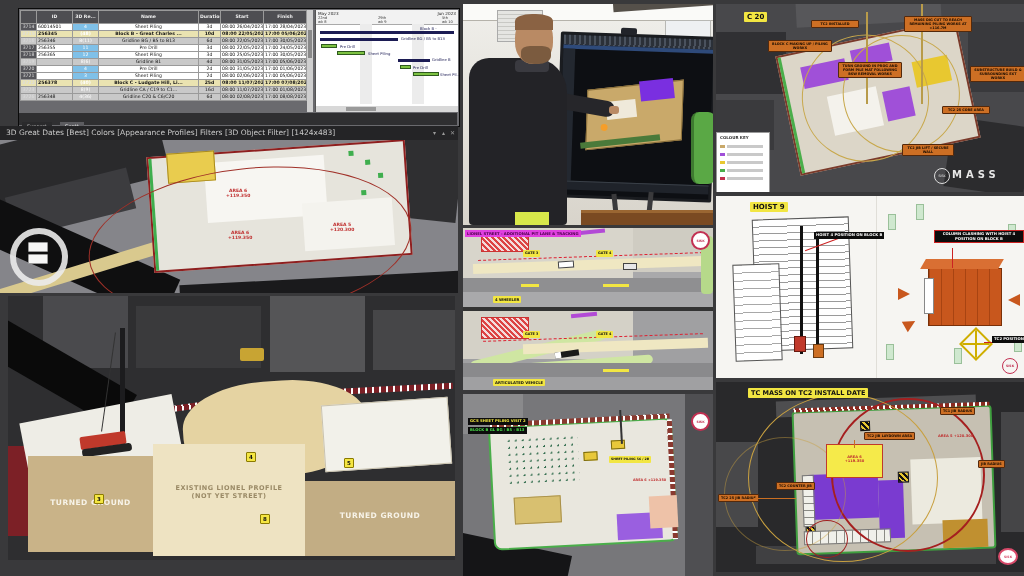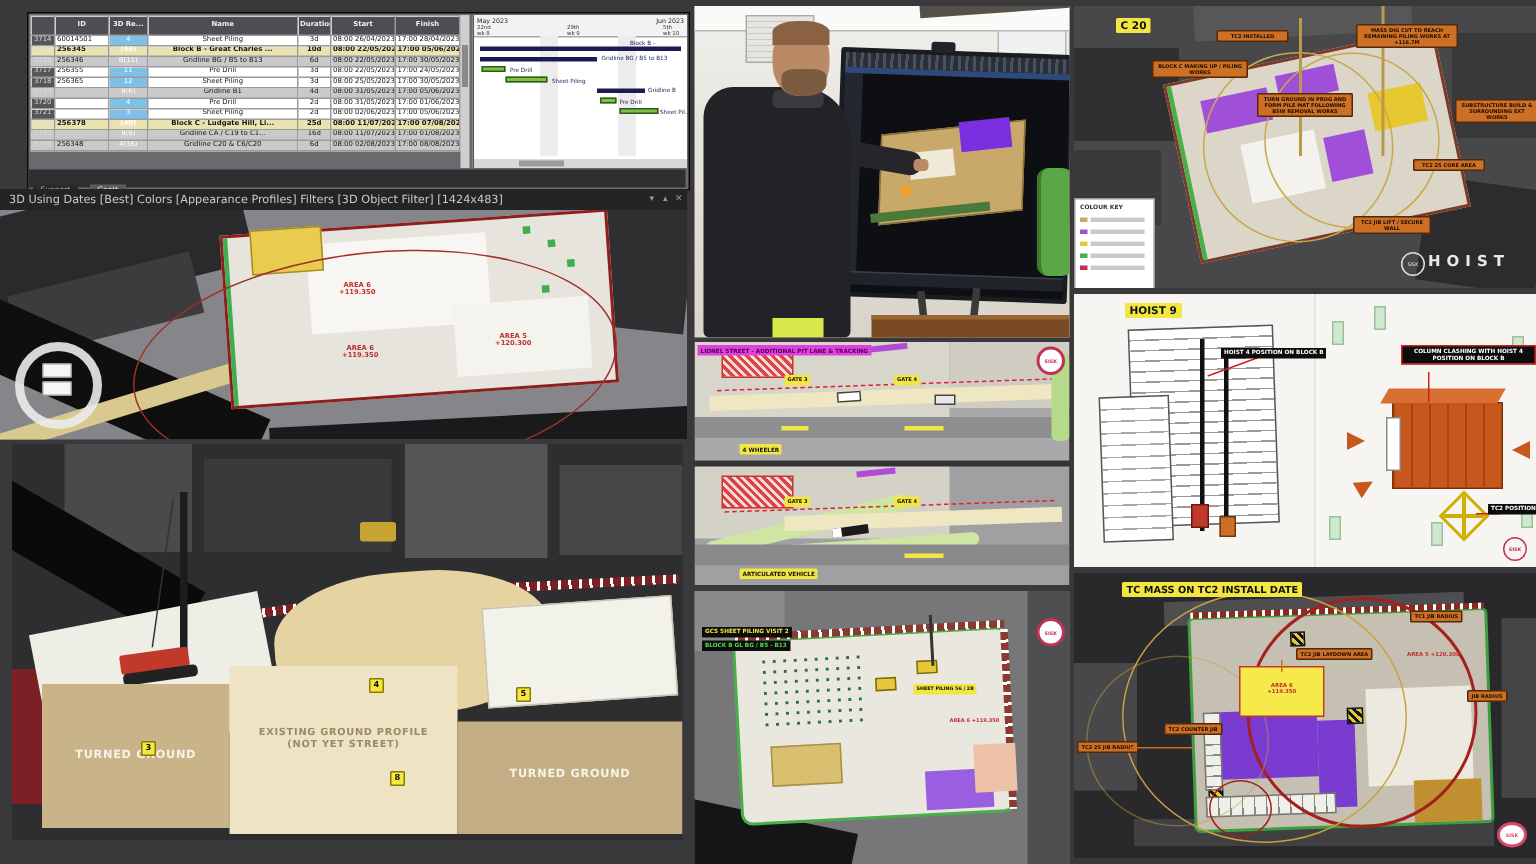--- a/index.html
+++ b/index.html
@@ -205,21 +205,21 @@
         <div class="p" style="left:30px;top:1px;width:30px;height:4px;background:#9a9a9a;"></div>
       </div>
     </div>
     <div class="p" style="left:0;top:104px;width:438px;height:12px;background:#2f2f31;">
       <span class="tab">Support</span>
       <span class="tab on">Gantt</span>
     </div>
   </div>
 
   <div class="panel capbar" style="left:0;top:126px;width:458px;height:14px;">
-    <span class="p" style="left:6px;top:0;">3D Using Dates [Best] Colors [Appearance Profiles] Filters [3D Object Filter]  [1424x483]</span>
+    <span class="p" style="left:6px;top:0;">3D Great Dates [Best] Colors [Appearance Profiles] Filters [3D Object Filter]  [1424x483]</span>
     <span class="p capico" style="right:22px;top:0;">▾</span>
     <span class="p capico" style="right:13px;top:0;">▴</span>
     <span class="p capico" style="right:3px;top:0;">✕</span>
   </div>
 
   <div class="panel" style="left:0;top:140px;width:458px;height:153px;background:#85858a;">
     <div class="p" style="left:-25px;top:-12px;width:190px;height:70px;background:#2a2a2c;transform:rotate(-14deg);"></div>
     <div class="p" style="left:8px;top:42px;width:125px;height:42px;background:#3c3c3f;transform:rotate(-14deg);"></div>
     <div class="p" style="left:398px;top:-5px;width:62px;height:85px;background:#2f2f31;transform:rotate(6deg);"></div>
     <div class="p" style="left:-30px;top:95px;width:210px;height:46px;background:#0f0f10;transform:rotate(24deg);"></div>
@@ -270,21 +270,21 @@
     <div class="p" style="left:72px;top:138px;width:46px;height:13px;background:#c0392b;transform:rotate(-8deg);border-radius:2px;"></div>
     <div class="p" style="left:74px;top:150px;width:50px;height:8px;background:#222;transform:rotate(-8deg);border-radius:3px;"></div>
     <div class="p" style="left:232px;top:52px;width:24px;height:13px;background:#c8a433;border-radius:2px;"></div>
     <div class="p" style="left:175px;top:85px;width:185px;height:95px;background:#e5d3a2;border-radius:45%;transform:rotate(-4deg);"></div>
     <div class="p" style="left:315px;top:105px;width:125px;height:65px;background:#f2f1ea;transform:rotate(-4deg);border:1px solid #c9c2ae;"></div>
     <div class="p" style="left:20px;top:160px;width:125px;height:96px;background:#c9b388;">
       <div class="gndlab" style="left:0;right:0;top:42px;color:#f7f3e8;font-size:7.5px;">TURNED GROUND</div>
     </div>
     <div class="p" style="left:145px;top:148px;width:152px;height:112px;background:#eee3c2;">
       <div class="gndlab" style="left:0;right:0;top:40px;color:#9a8a66;font-size:6.5px;line-height:8px;">
-        <div>EXISTING GROUND PROFILE</div>
+        <div>EXISTING LIONEL PROFILE</div>
         <div>(NOT YET STREET)</div>
       </div>
     </div>
     <div class="p" style="left:297px;top:185px;width:150px;height:75px;background:#c2ad84;">
       <div class="gndlab" style="left:0;right:0;top:30px;color:#f7f3e8;font-size:7.5px;">TURNED GROUND</div>
     </div>
     <div class="marker" style="left:86px;top:198px;">3</div>
     <div class="marker" style="left:238px;top:156px;">4</div>
     <div class="marker" style="left:252px;top:218px;">8</div>
     <div class="marker" style="left:336px;top:162px;">5</div>
@@ -416,21 +416,21 @@
         <div class="p" style="left:10px;top:20px;width:36px;height:3px;background:#c9c9c9;"></div>
       <div class="p" style="left:3px;top:28px;width:5px;height:3px;background:#e8c830;"></div>
         <div class="p" style="left:10px;top:28px;width:36px;height:3px;background:#c9c9c9;"></div>
       <div class="p" style="left:3px;top:36px;width:5px;height:3px;background:#4aae4a;"></div>
         <div class="p" style="left:10px;top:36px;width:36px;height:3px;background:#c9c9c9;"></div>
       <div class="p" style="left:3px;top:44px;width:5px;height:3px;background:#c22f4e;"></div>
         <div class="p" style="left:10px;top:44px;width:36px;height:3px;background:#c9c9c9;"></div>
     </div>
     <div class="p" style="left:218px;top:164px;color:#e8e8e8;">
       <span class="p" style="left:0;top:0;width:14px;height:14px;border:1px solid #ddd;border-radius:50%;font-size:3.2px;display:flex;align-items:center;justify-content:center;">SISK</span>
-      <span class="p" style="left:18px;top:1px;font-size:10px;font-weight:bold;letter-spacing:4px;">HOIST</span>
+      <span class="p" style="left:18px;top:1px;font-size:10px;font-weight:bold;letter-spacing:4px;">MASS</span>
     </div>
   </div>
 
   <div class="panel" style="left:716px;top:196px;width:308px;height:182px;background:#f6f5f2;">
     <div class="p" style="left:160px;top:0;width:1px;height:182px;background:#e0ded8;"></div>
     <div class="p" style="left:38px;top:22px;width:95px;height:130px;background:repeating-linear-gradient(180deg,#fff 0 6px,#9a9a9a 6px 7px);border:1px solid #555;transform:rotate(-2deg);"></div>
     <div class="p" style="left:18px;top:68px;width:45px;height:95px;background:repeating-linear-gradient(180deg,#fff 0 7px,#a8a8a8 7px 8px);border:1px solid #555;transform:rotate(-2deg);"></div>
     <div class="p" style="left:84px;top:30px;width:3px;height:128px;background:#111;"></div>
     <div class="p" style="left:100px;top:36px;width:3px;height:122px;background:#111;"></div>
     <div class="p" style="left:78px;top:140px;width:10px;height:14px;background:#c0392b;border:1px solid #6a1a10;"></div>

